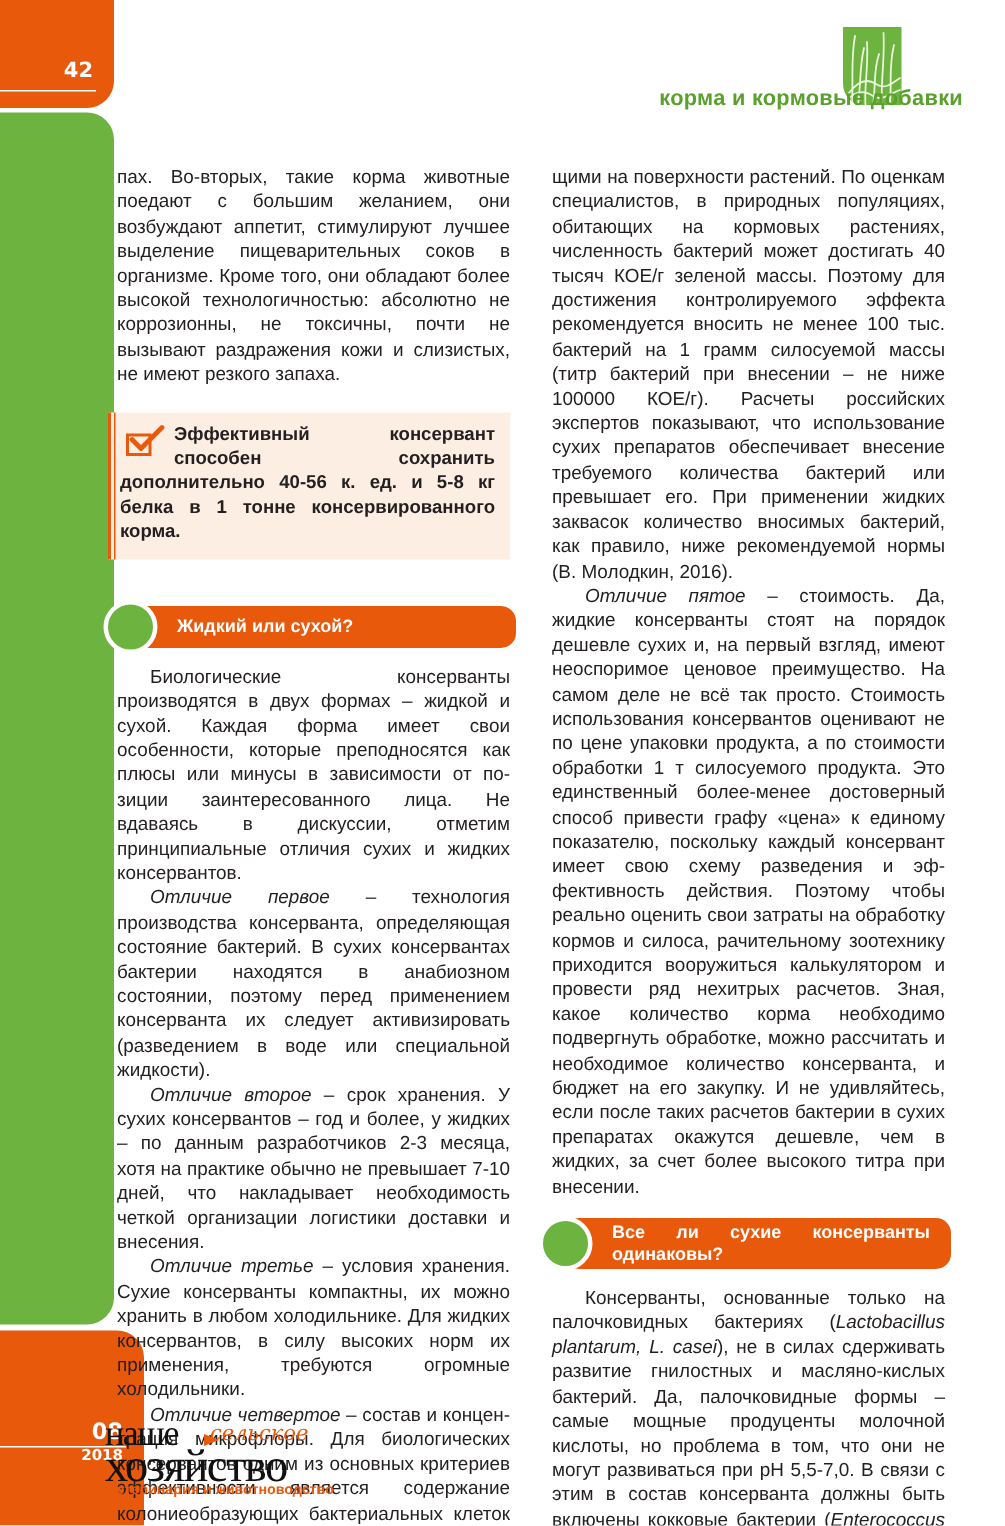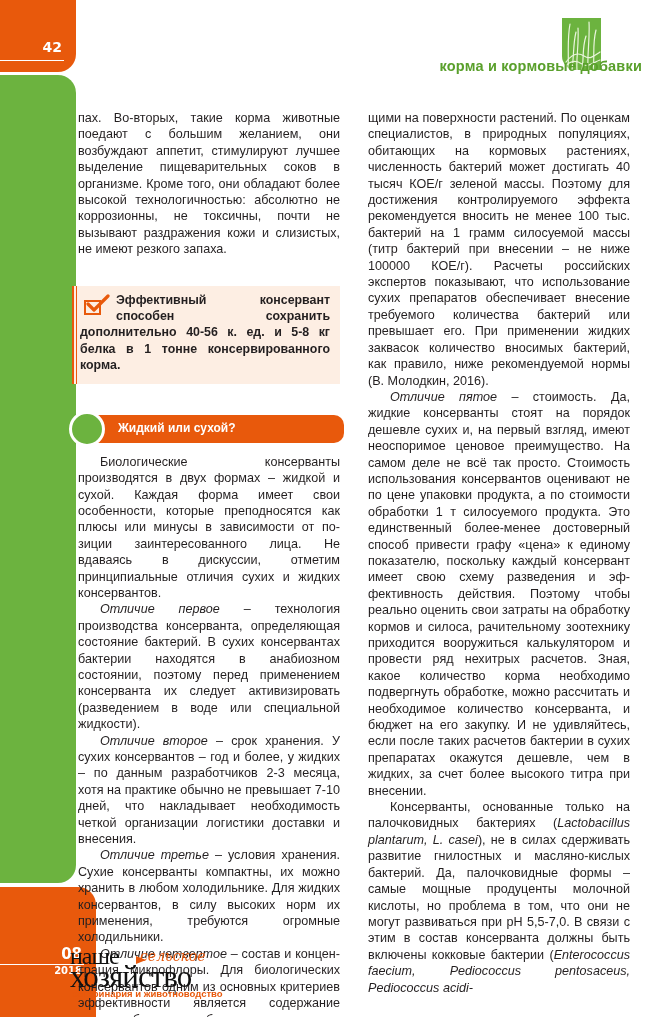--- a/index.html
+++ b/index.html
@@ -23,21 +23,21 @@
   .section-title { position:absolute; right:28px; top:58px; color:#5aa02c; font-weight:bold; font-size:14.5px; letter-spacing:0.2px; }
 
   
   .col { position:absolute; top:110px; width:262px; font-size:12.6px; line-height:16.4px; text-align:justify; hyphens:manual; }
   .col-left { left:78px; }
   .col-right { left:368px; top:110px; }
   .col p { margin:0; text-indent:0; }
   .col p.ind { text-indent:22px; }
   .col em { font-style:italic; }
 
-  .callout { position:relative; margin:28px 0 0 -6px; background:#fdeee3; border-left:2px solid #e8590c; padding:6px 10px 10px 6px; font-weight:bold; font-size:12.4px; line-height:16.4px; }
+  .callout { position:relative; margin:17px 0 0 -6px; background:#fdeee3; border-left:2px solid #e8590c; padding:6px 10px 10px 6px; font-weight:bold; font-size:12.4px; line-height:16.4px; }
   .callout::before { content:""; position:absolute; left:2px; top:0; bottom:0; width:1px; background:#e8590c; }
   .check { float:left; width:24px; height:22px; margin:2px 8px 0 4px; position:relative; }
   .check .box { position:absolute; left:0; top:6px; width:17px; height:15px; border:2px solid #e8590c; background:#fdeee3; box-sizing:border-box; }
   .check svg { position:absolute; left:0; top:0; }
 
   .heading-bar { position:relative; height:30px; margin:30px 0 10px -6px; }
   .heading-bar .bar { position:absolute; left:14px; right:-4px; top:1px; bottom:1px; background:#e8590c; border-radius:10px 10px 10px 10px; }
   .heading-bar .dot { position:absolute; left:0; top:0; width:30px; height:30px; border-radius:50%; background:#6cb33f; border:3px solid #fff; box-sizing:content-box; margin-left:-3px; margin-top:-3px; }
   .heading-bar .label { position:absolute; left:46px; top:0; bottom:0; display:flex; align-items:center; color:#fff; font-weight:bold; font-size:12px; line-height:15px; }
   .heading-bar.tall { height:36px; }
@@ -106,20 +106,25 @@
   <p class="ind"><em>Отличие первое</em><span> – технология производства консерванта, определяющая состояние бакте­рий. В сухих консервантах бактерии находятся в анабиозном состоянии, поэтому перед при­менением консерванта их следует активизи­ровать (разведением в воде или специальной жидкости).</span></p>
   <p class="ind"><em>Отличие второе</em><span> – срок хранения. У сухих консервантов – год и более, у жидких – по дан­ным разработчиков 2-3 месяца, хотя на прак­тике обычно не превышает 7-10 дней, что на­кладывает необходимость четкой организации логистики доставки и внесения.</span></p>
   <p class="ind"><em>Отличие третье</em><span> – условия хранения. Су­хие консерванты компактны, их можно хранить в любом холодильнике. Для жидких консерван­тов, в силу высоких норм их применения, требу­ются огромные холодильники.</span></p>
   <p class="ind"><em>Отличие четвертое</em><span> – состав и концен­трация микрофлоры. Для биологических кон­сервантов одним из основных критериев эф­фективности является содержание колоние­образующих бактериальных клеток (КОЕ) в расчете на единицу обрабатываемого корма. Это связано с необходимостью обеспечить конкурентный численный перевес «куль­турных» бактерий над «природными», живу-</span></p>
 </div>
 
 <div class="col col-right">
   <p>щими на поверхности растений. По оценкам специалистов, в природных популяциях, оби­тающих на кормовых растениях, численность бактерий может достигать 40 тысяч КОЕ/г зе­леной массы. Поэтому для достижения кон­тролируемого эффекта рекомендуется вно­сить не менее 100 тыс. бактерий на 1 грамм силосуемой массы (титр бактерий при внесе­нии – не ниже 100000 КОЕ/г). Расчеты россий­ских экспертов показывают, что использова­ние сухих препаратов обеспечивает внесение требуемого количества бактерий или превы­шает его. При применении жидких заквасок количество вносимых бактерий, как прави­ло, ниже рекомендуемой нормы (В. Молод­кин, 2016).</p>
   <p class="ind"><em>Отличие пятое</em><span> – стоимость. Да, жидкие консерванты стоят на порядок дешевле сухих и, на первый взгляд, имеют неоспоримое це­новое преимущество. На самом деле не всё так просто. Стоимость использования консерван­тов оценивают не по цене упаковки продук­та, а по стоимости обработки 1 т силосуемо­го продукта. Это единственный более-менее достоверный способ привести графу «цена» к единому показателю, поскольку каждый кон­сервант имеет свою схему разведения и эф­фективность действия. Поэтому чтобы реаль­но оценить свои затраты на обработку кормов и силоса, рачительному зоотехнику приходит­ся вооружиться калькулятором и провести ряд нехитрых расчетов. Зная, какое количе­ство корма необходимо подвергнуть обработ­ке, можно рассчитать и необходимое количе­ство консерванта, и бюджет на его закупку. И не удивляйтесь, если после таких расчетов бактерии в сухих препаратах окажутся дешев­ле, чем в жидких, за счет более высокого титра при внесении.</span></p>
 
+  <div class="heading-bar tall" style="margin-top:12px;">
+    <div class="bar"></div>
+    <div class="dot"></div>
+    <div class="label" style="right:10px;">Все ли сухие консерванты одинаковы?</div>
+  </div>
 
   <p class="ind"><span>Консерванты, основанные только на палоч­ковидных бактериях (</span><em>Lactobacillus plantarum, L. casei</em><span>), не в силах сдерживать развитие гни­лостных и масляно-кислых бактерий. Да, палоч­ковидные формы –  самые мощные продуцен­ты молочной кислоты, но проблема в том, что они не могут развиваться при pH 5,5-7,0. В свя­зи с этим в состав консерванта должны быть включены кокковые бактерии (</span><em>Enterococcus fae­cium, Pediococcus pentosaceus, Pediococcus acidi-</em></p>
 </div>
 
 <div class="mag-logo">
   <span class="mag-line1">наше</span>
   <span class="mag-arrow"></span>
   <span class="mag-script">сельское</span>
   <span class="mag-line2">хозяйство</span>
   <span class="mag-sub">ветеринария и животноводство</span>

